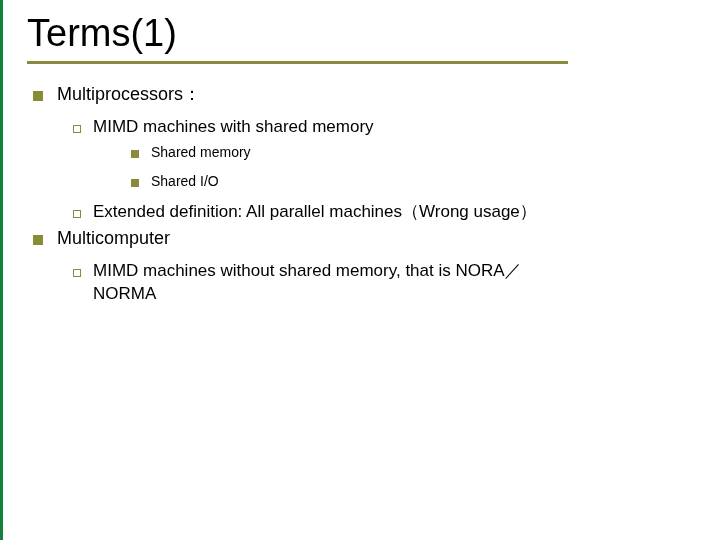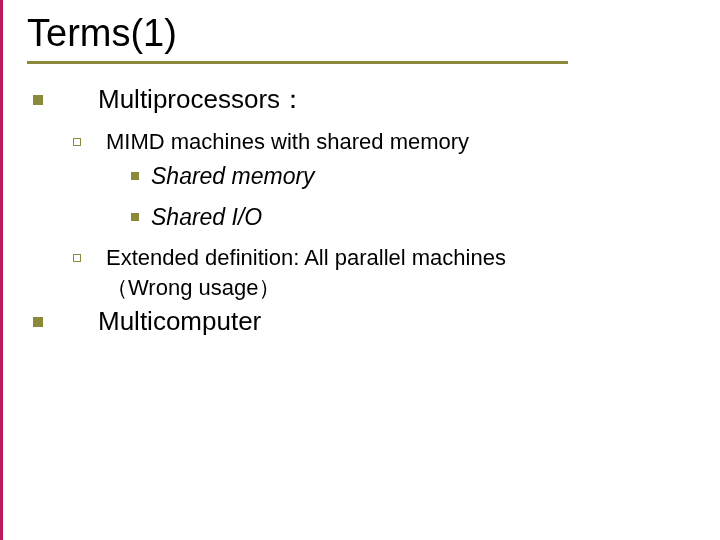--- a/index.html
+++ b/index.html
@@ -9,39 +9,39 @@
     height: 540px;
     background: #fff;
     font-family: Arial, "Helvetica Neue", sans-serif;
     color: #000;
     overflow: hidden;
   }
   .slide {
     box-sizing: border-box;
     width: 592px;
     height: 540px;
-    border-left: 3px solid #be185d;
+    border-left: 3px solid #15803d;
     padding: 12px 24px 24px 24px;
   }
   .title {
     border-bottom: 3px solid #8a8a3a;
     font-size: 38px;
     padding: 0 0 6px 0;
     margin: 0 0 18px 0;
     font-weight: normal;
   }
   .bullet-row {
     display: flex;
     flex-direction: row;
     align-items: flex-start;
     line-height: 1.35;
   }
-  .b1 { margin-left: 6px; font-size: 26px; gap: 41px; }
-  .b2 { margin-left: 46px; font-size: 22px; margin-top: 6px; gap: 13px; }
-  .b3 { margin-left: 104px; font-size: 23px; margin-top: 4px; font-style: italic; }
+  .b1 { margin-left: 6px; font-size: 18px; }
+  .b2 { margin-left: 46px; font-size: 17px; margin-top: 6px; }
+  .b3 { margin-left: 104px; font-size: 14px; margin-top: 4px; }
   .b1 + .b2, .b2 + .b2, .b3 + .b2 { margin-top: 10px; }
   .b3 + .b3 { margin-top: 10px; }
   .gap-top { margin-top: 2px; }
   .marker {
     flex: 0 0 auto;
     display: inline-block;
     margin-top: 0.5em;
   }
   .sq-fill {
     width: 10px; height: 10px;
@@ -97,14 +97,18 @@
   <div class="bullet-row b2 gap-top">
     <span class="marker sq-open"></span>
     <span class="text">Extended definition: All parallel machines（Wrong usage）</span>
   </div>
 
   <div class="bullet-row b1 gap-top">
     <span class="marker sq-fill"></span>
     <span class="text">Multicomputer</span>
   </div>
 
+  <div class="bullet-row b2">
+    <span class="marker sq-open"></span>
+    <span class="text">MIMD machines without shared memory, that is NORA／NORMA</span>
+  </div>
 
 </div>
 
 </body></html>

